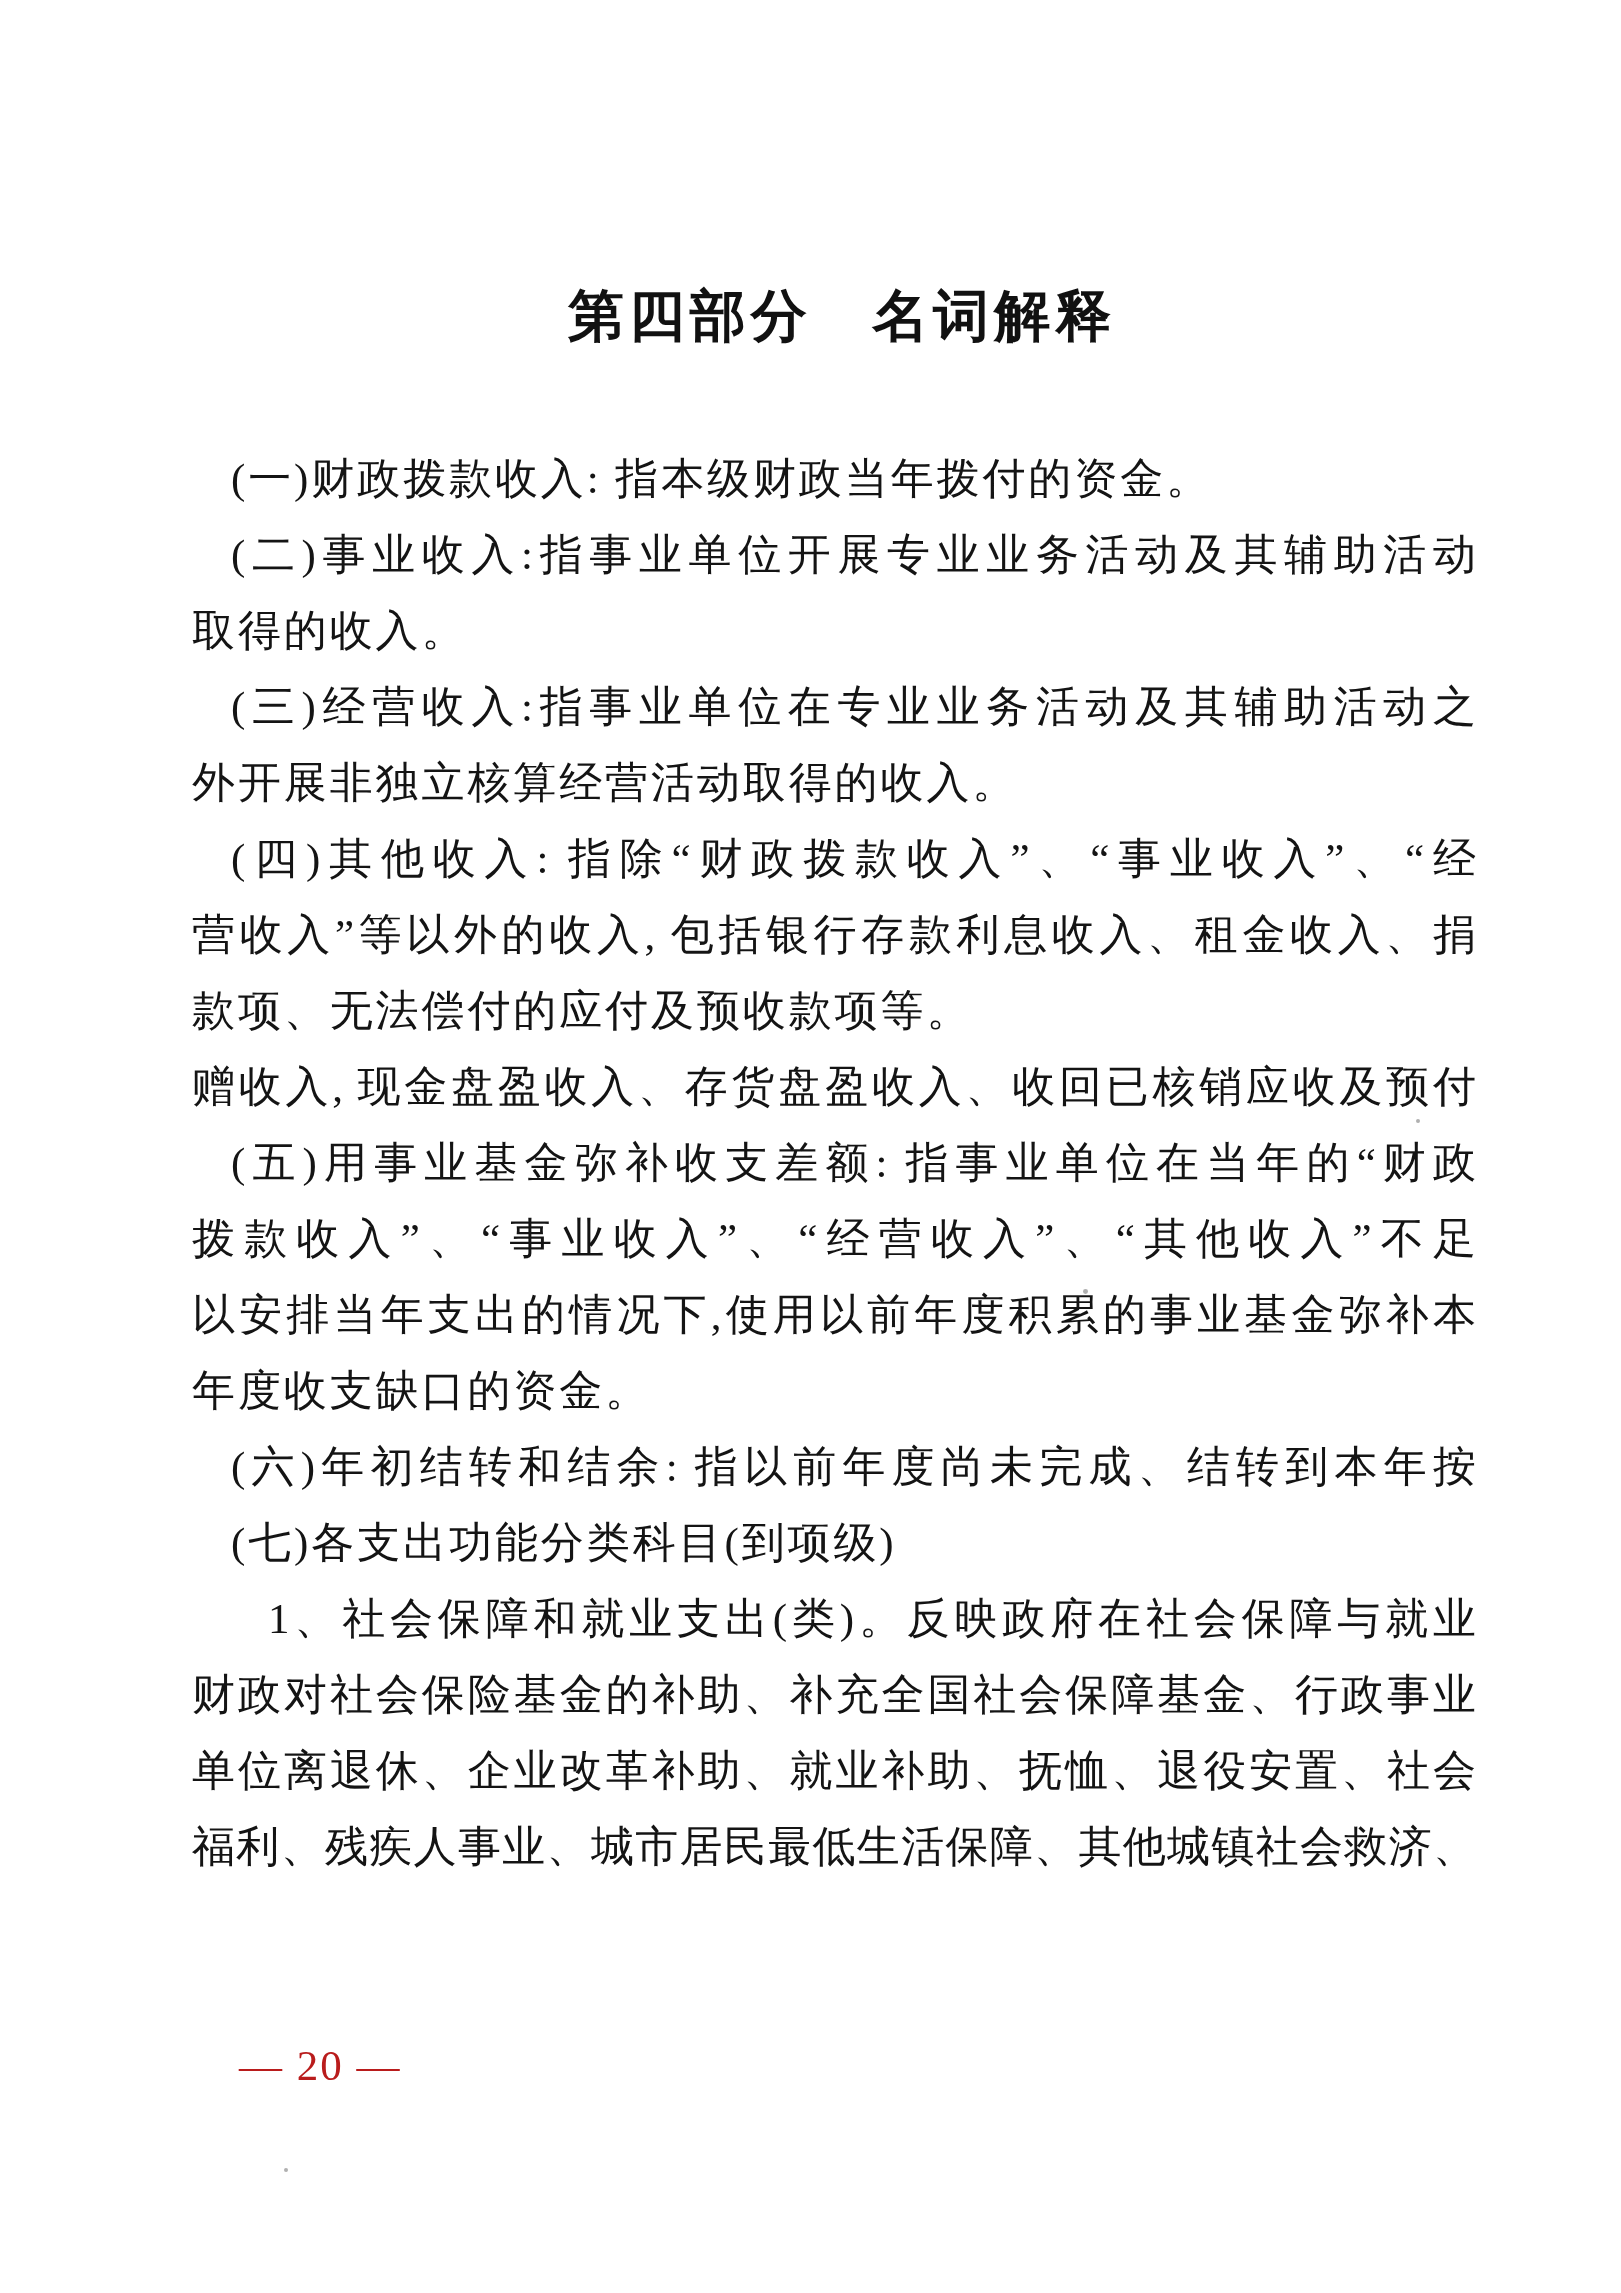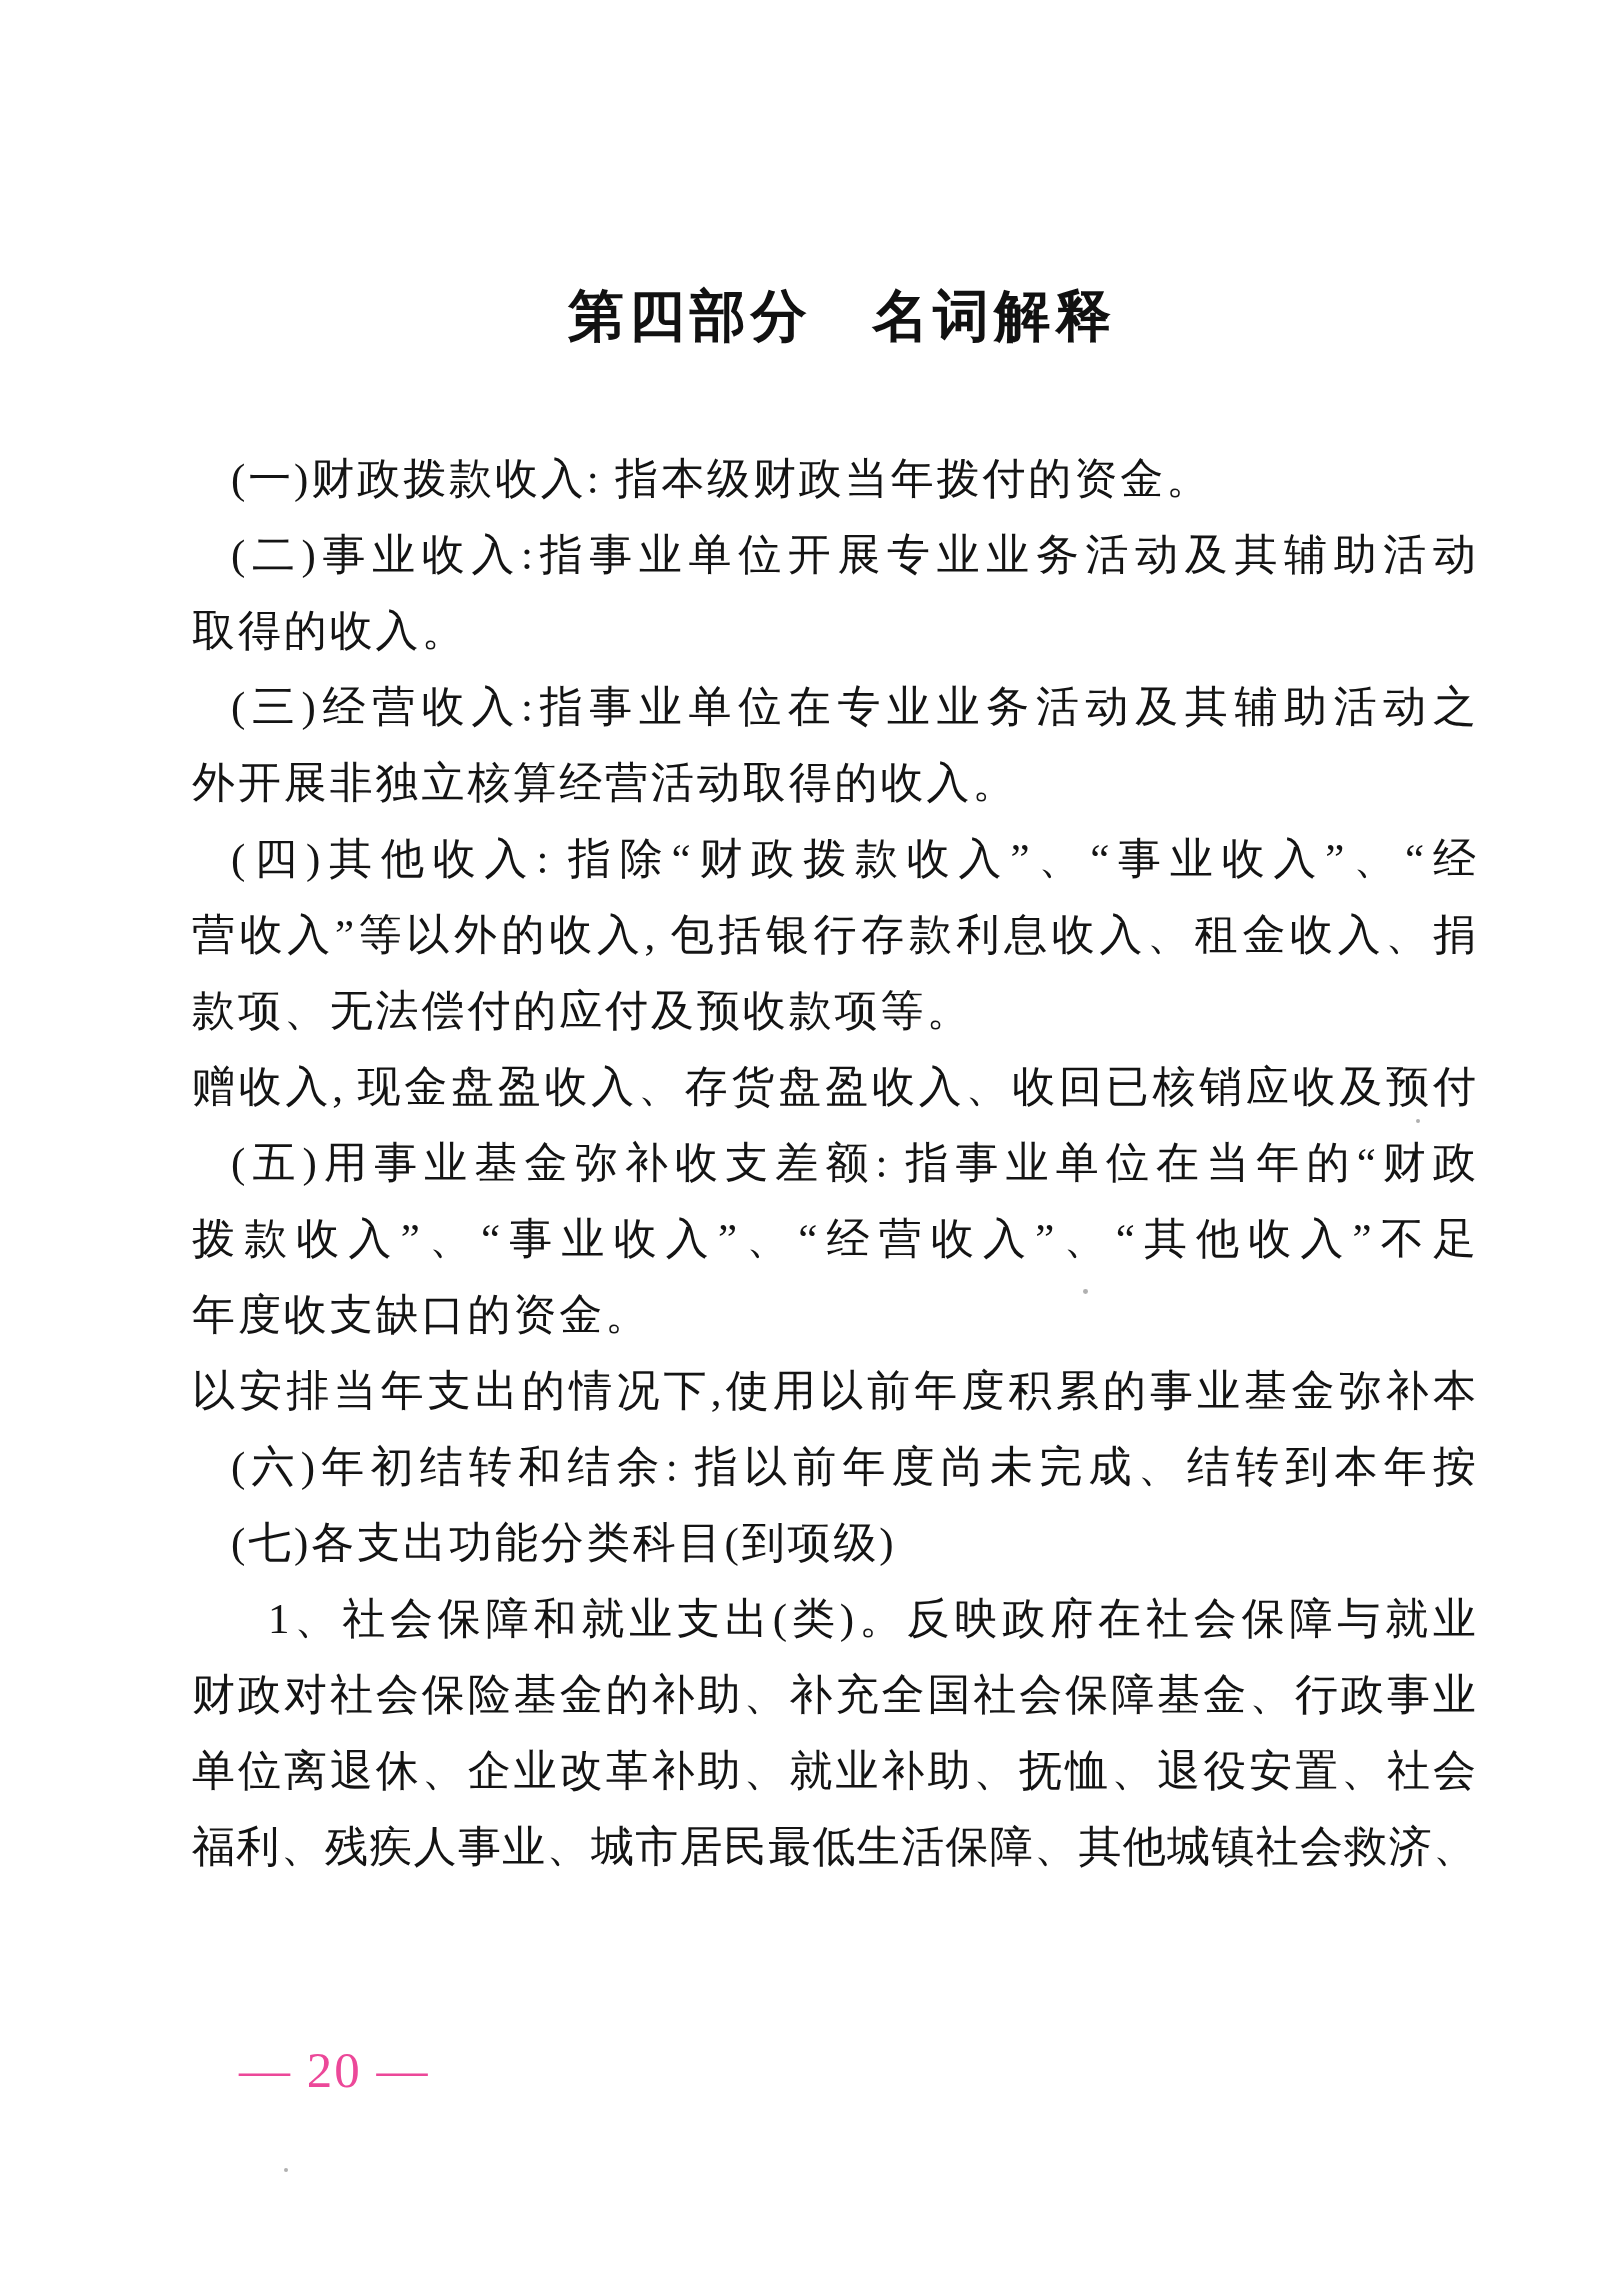--- a/index.html
+++ b/index.html
@@ -52,23 +52,23 @@
     text-align: justify;
     text-align-last: justify;
   }
   
   .indent-a { padding-left: 39px; }
   .indent-b { padding-left: 76px; }
   .doc-footer {
     position: absolute;
     top: 2041px;
     left: 239px;
-    font-size: 51px;
+    font-size: 43px;
     letter-spacing: 2px;
-    color: #ec4899;
+    color: #b91c1c;
     white-space: nowrap;
   }
   
   .speck {
     position: absolute;
     width: 4.9px;
     height: 4.9px;
     border-radius: 50%;
     background: #6f6f6f;
     opacity: 0.55;
@@ -86,22 +86,22 @@
     <p class="line indent-a fill">(二)事业收入:指事业单位开展专业业务活动及其辅助活动</p>
     <p class="line">取得的收入。</p>
     <p class="line indent-a fill">(三)经营收入:指事业单位在专业业务活动及其辅助活动之</p>
     <p class="line">外开展非独立核算经营活动取得的收入。</p>
     <p class="line indent-a fill">(四)其他收入: 指除“财政拨款收入”、“事业收入”、“经</p>
     <p class="line fill">营收入”等以外的收入, 包括银行存款利息收入、租金收入、捐</p>
     <p class="line">款项、无法偿付的应付及预收款项等。</p>
     <p class="line fill">赠收入, 现金盘盈收入、存货盘盈收入、收回已核销应收及预付</p>
     <p class="line indent-a fill">(五)用事业基金弥补收支差额: 指事业单位在当年的“财政</p>
     <p class="line fill">拨款收入”、“事业收入”、“经营收入”、“其他收入”不足</p>
+    <p class="line fill">以安排当年支出的情况下,使用以前年度积累的事业基金弥补本</p>
     <p class="line">年度收支缺口的资金。</p>
-    <p class="line fill">以安排当年支出的情况下,使用以前年度积累的事业基金弥补本</p>
     <p class="line indent-a fill">(六)年初结转和结余: 指以前年度尚未完成、结转到本年按</p>
     <p class="line indent-a">(七)各支出功能分类科目(到项级)</p>
     <p class="line indent-b fill">1、社会保障和就业支出(类)。反映政府在社会保障与就业</p>
     <p class="line fill">财政对社会保险基金的补助、补充全国社会保障基金、行政事业</p>
     <p class="line fill">单位离退休、企业改革补助、就业补助、抚恤、退役安置、社会</p>
     <p class="line fill">福利、残疾人事业、城市居民最低生活保障、其他城镇社会救济、</p>
   </div>
 
   <div class="doc-footer">
     <span>— 20 —</span>

